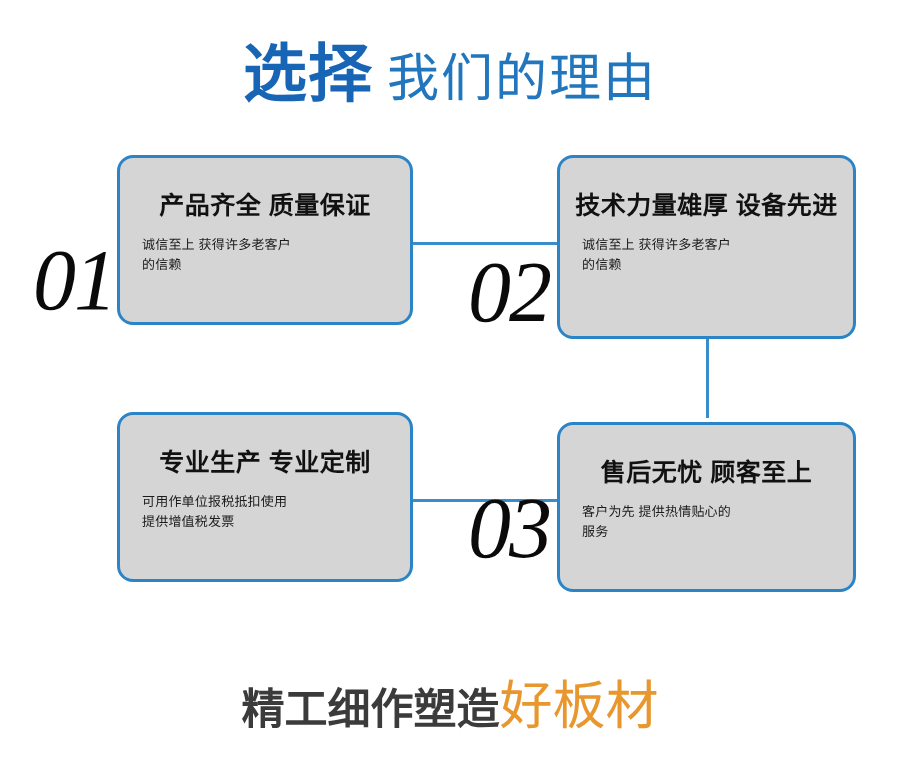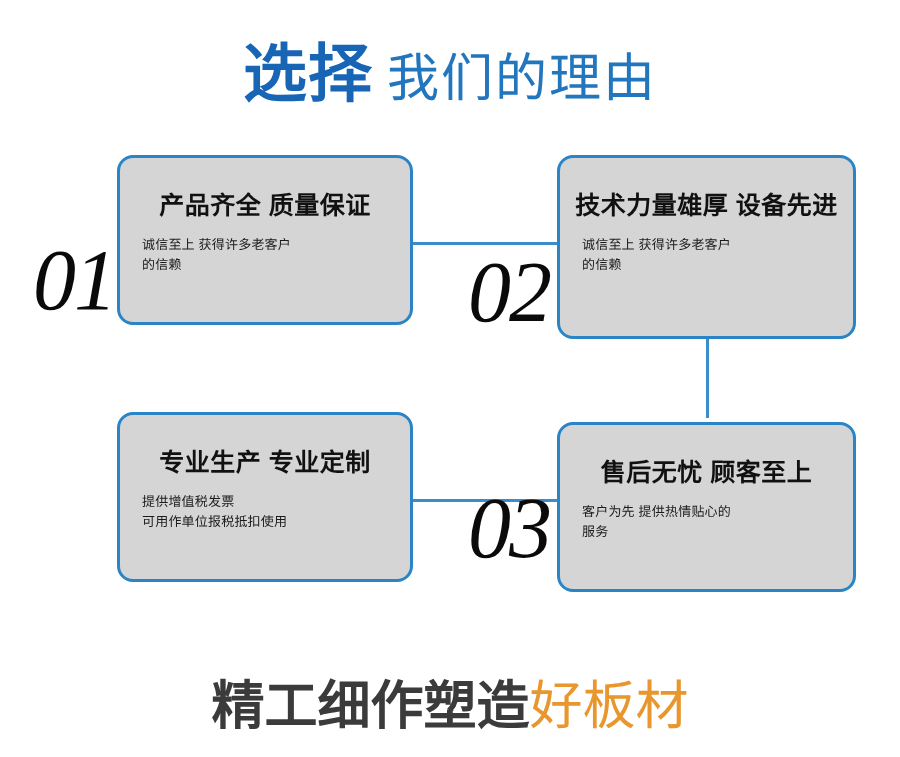--- a/index.html
+++ b/index.html
@@ -124,21 +124,21 @@
     position: absolute;
     left: 0;
     top: 666px;
     width: 900px;
     height: 80px;
     text-align: center;
     white-space: nowrap;
     line-height: 80px;
   }
   .footer-dark {
-    font-size: 53px;
+    font-size: 43px;
     font-weight: 700;
     color: #3b3b3b;
     letter-spacing: 0px;
   }
   .footer-accent {
     font-size: 53px;
     font-weight: 400;
     color: #e8972e;
     letter-spacing: 0px;
   }
@@ -172,22 +172,22 @@
     <div class="card-title">技术力量雄厚 设备先进</div>
     <div class="card-body">
       <span class="body-line">诚信至上 获得许多老客户</span>
       <span class="body-line">的信赖</span>
     </div>
   </div>
 
   <div class="card card-04">
     <div class="card-title">专业生产 专业定制</div>
     <div class="card-body">
+      <span class="body-line">可用作单位报税抵扣使用</span>
       <span class="body-line">提供增值税发票</span>
-      <span class="body-line">可用作单位报税抵扣使用</span>
     </div>
   </div>
 
   <div class="card card-03">
     <div class="card-title">售后无忧 顾客至上</div>
     <div class="card-body">
       <span class="body-line">客户为先 提供热情贴心的</span>
       <span class="body-line">服务</span>
     </div>
   </div>

